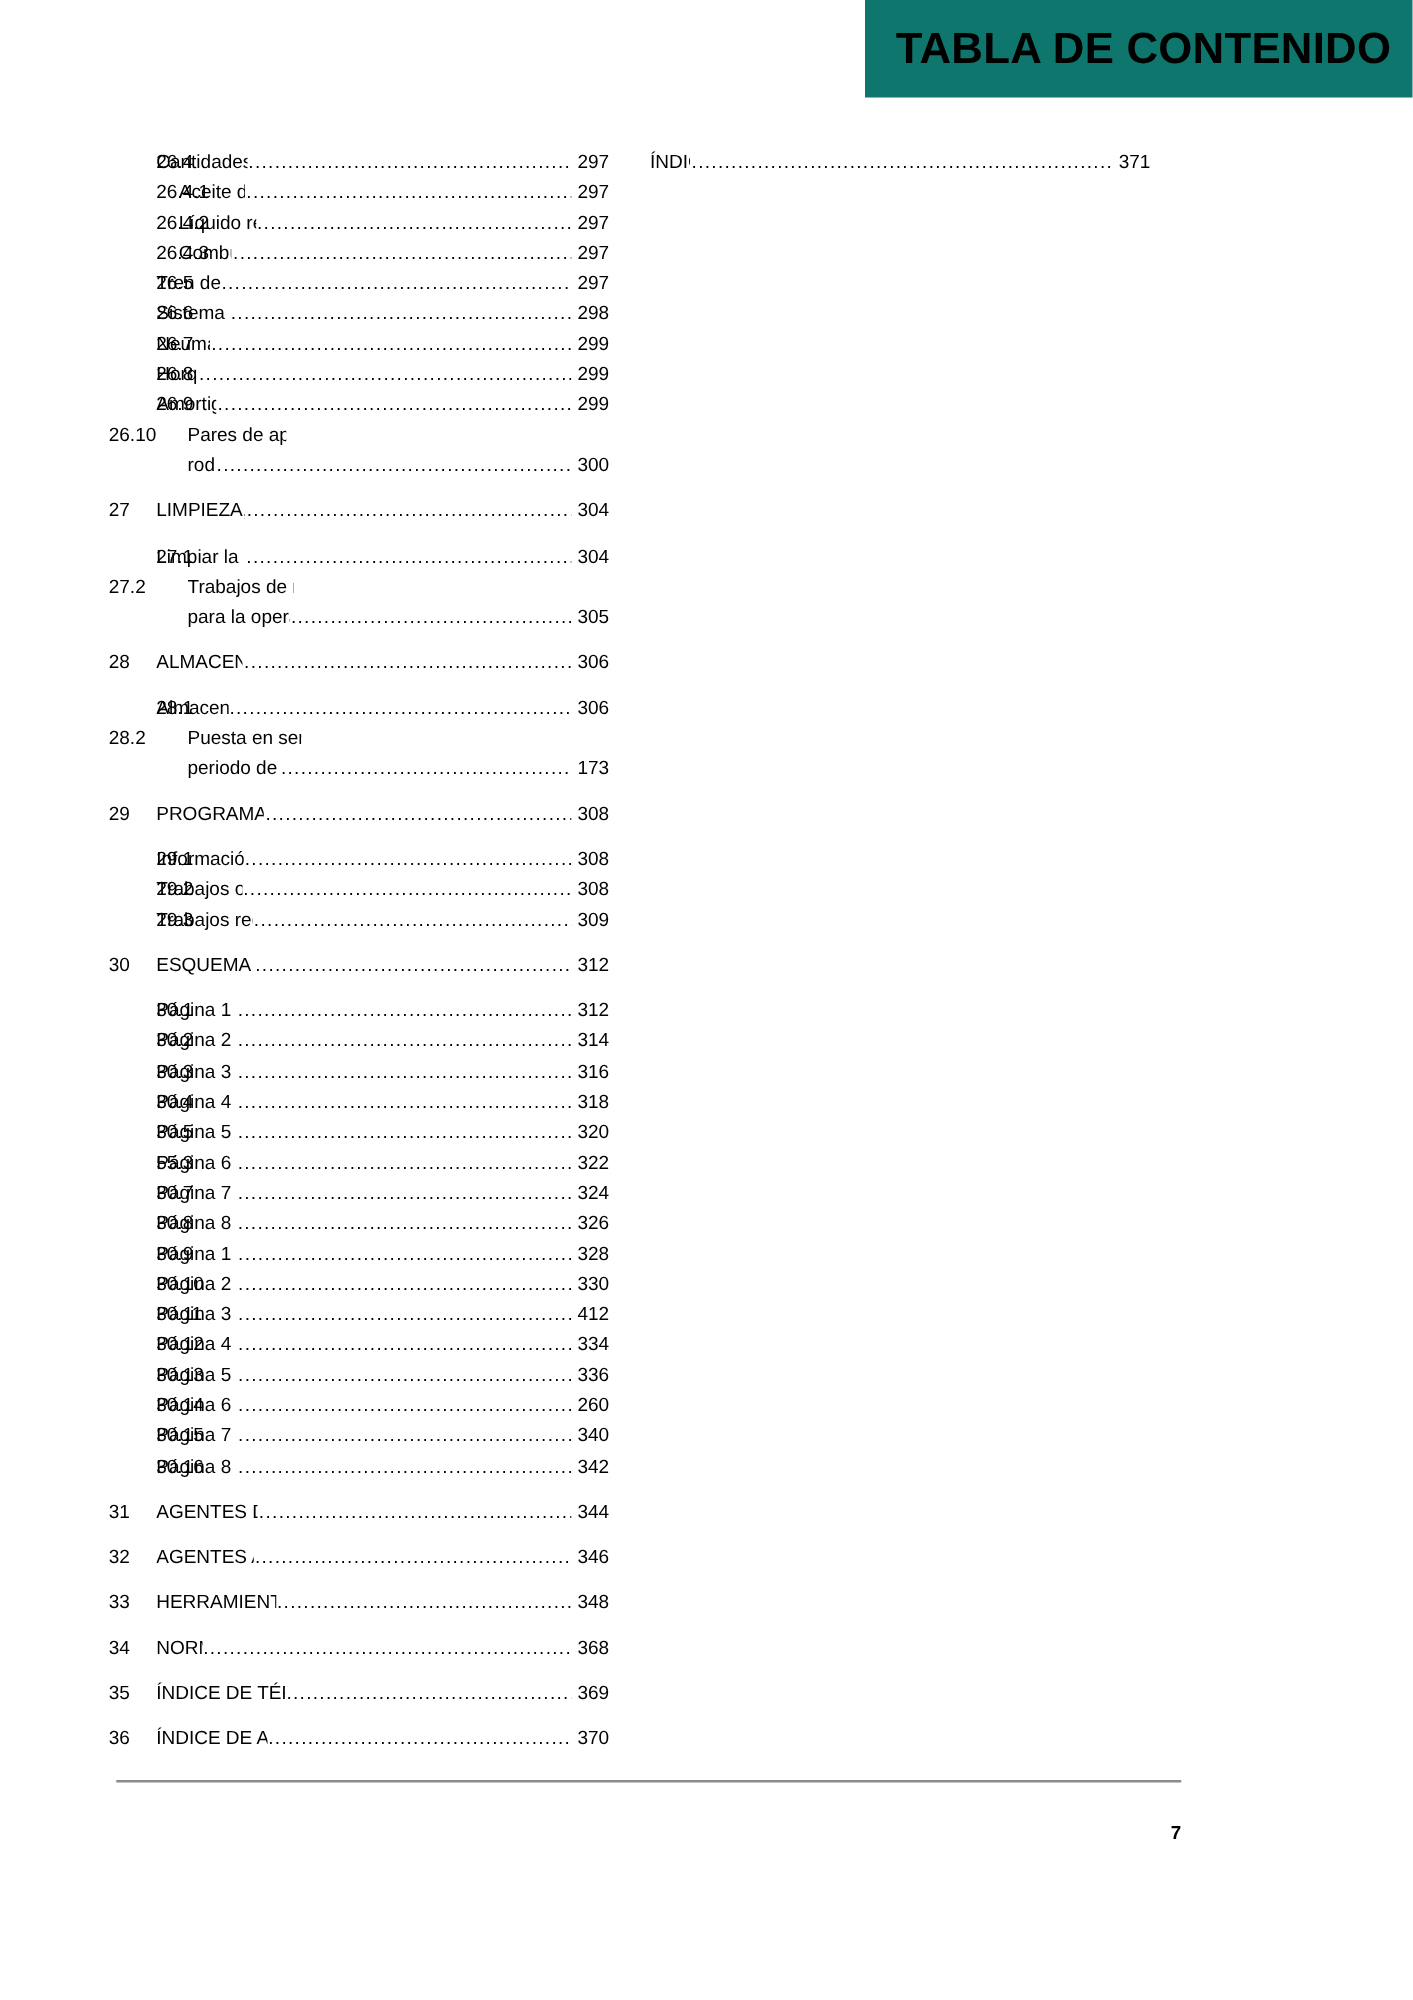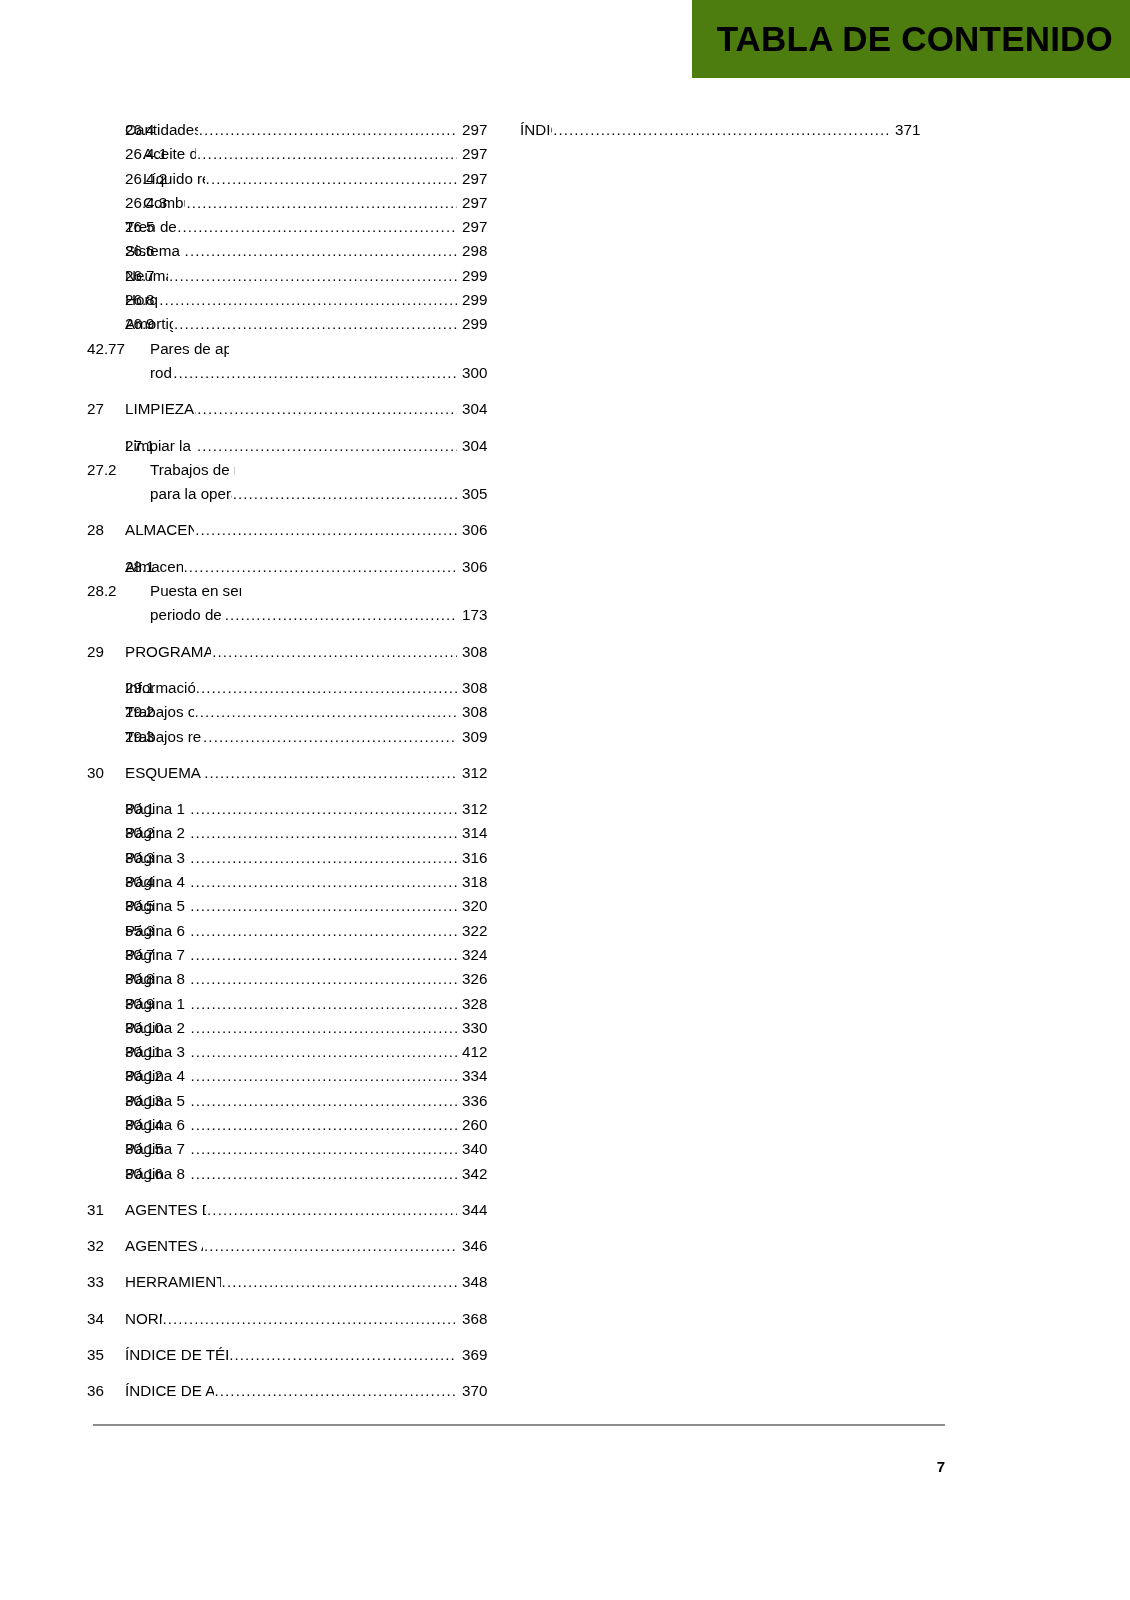--- a/index.html
+++ b/index.html
@@ -16,21 +16,21 @@
     overflow: hidden;
   }
 
   
   .header-band {
     position: absolute;
     left: 692px;
     top: 0;
     width: 438px;
     height: 78px;
-    background: #4d7c0f;
+    background: #0f766e;
     display: flex;
     align-items: center;
     justify-content: flex-end;
   }
   .header-title {
     font-size: 35px;
     font-weight: bold;
     letter-spacing: 0.2px;
     color: #000000;
     padding-right: 17px;
@@ -212,21 +212,21 @@
       <div class="toc-row level-1">
         <span class="num"><span class="num-inner">26.9</span></span>
         <span class="title-wrap">
           <span class="title">Amortiguador</span>
           <span class="leader"></span>
           <span class="page">299</span>
         </span>
       </div>
       <div class="toc-row level-1 wrapped">
         <div class="line line-1">
-          <span class="num"><span class="num-inner">42.77</span></span>
+          <span class="num"><span class="num-inner">26.10</span></span>
           <span class="title-wrap">
             <span class="title">Pares de apriete del tren de</span>
             <span class="leader"></span>
             <span class="page">300</span>
           </span>
         </div>
         <div class="line line-2">
           <span class="num"><span class="num-inner">26.10</span></span>
           <span class="title-wrap">
             <span class="title">rodaje</span>

